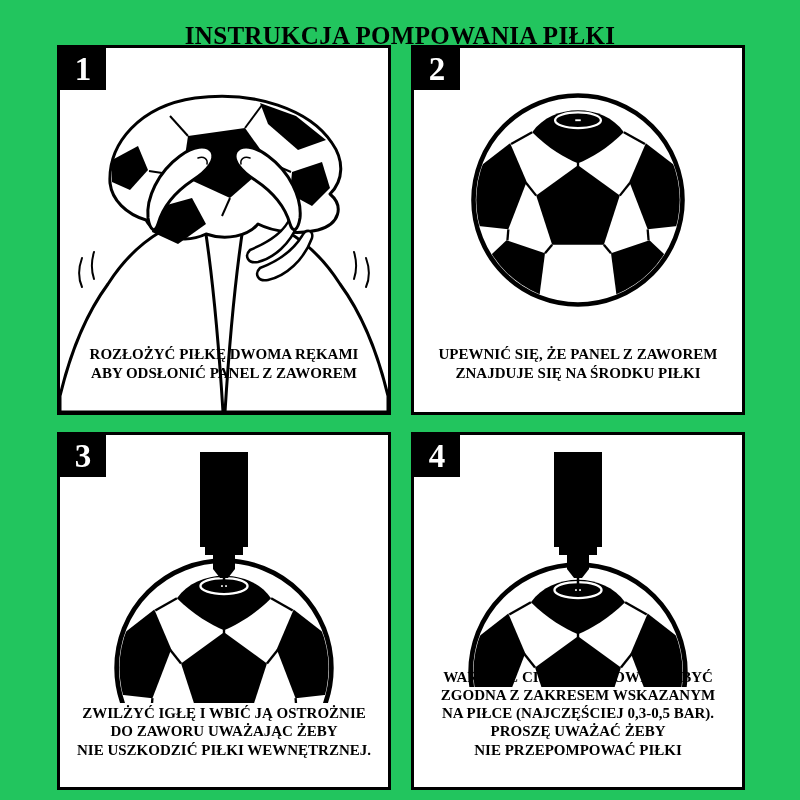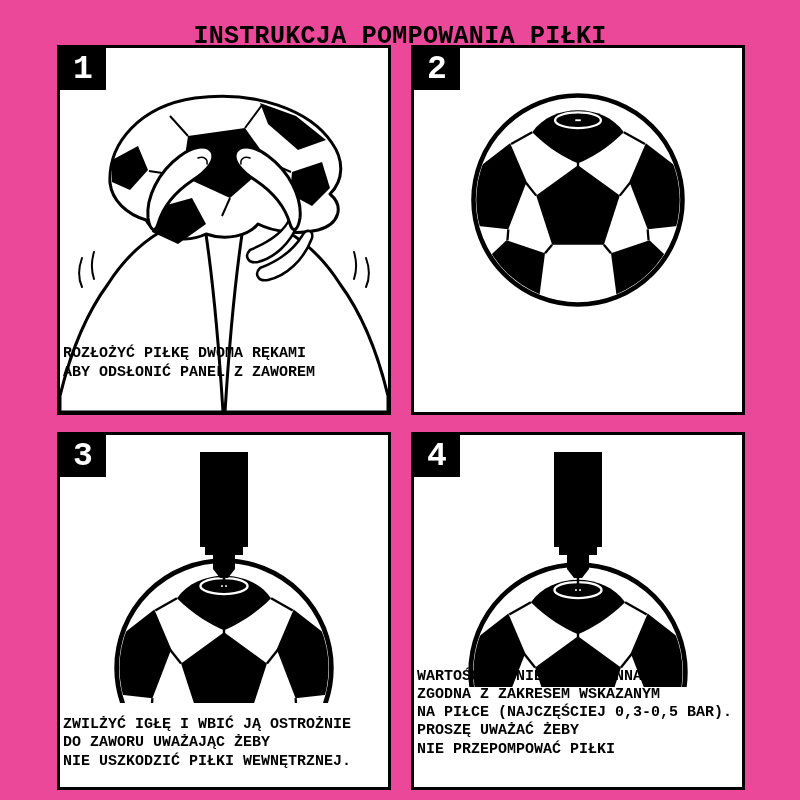--- a/index.html
+++ b/index.html
@@ -1,30 +1,30 @@
 <!DOCTYPE html>
 <html><head>
 <meta charset="utf-8">
 <style>
   html,body{margin:0;padding:0;background:#fff;}
-  .page{position:relative;width:800px;height:800px;background:#ec4899;
-        font-family:Liberation Mono, monospace;color:#000;overflow:hidden;}
+  .page{position:relative;width:800px;height:800px;background:#22c55e;
+        font-family:Liberation Serif, serif;color:#000;overflow:hidden;}
   .title{position:absolute;top:5px;left:0;width:100%;text-align:center;
          font-size:25px;font-weight:700;letter-spacing:.3px;}
   .panel{position:absolute;width:334px;border:3px solid #000;background:#fff;box-sizing:border-box;}
   .row1{top:45px;height:370px;}
   .row2{top:432px;height:358px;}
   .col1{left:57px;}
   .col2{left:411px;}
   .badge{position:absolute;top:0;left:0;width:46px;height:42px;background:#000;
          color:#fff;display:flex;align-items:center;justify-content:center;
          font-size:33px;font-weight:700;z-index:5;}
-  .caption{position:absolute;left:3px;right:3px;margin:0;text-align:left;
+  .caption{position:absolute;left:3px;right:3px;margin:0;text-align:center;
            font-size:15px;line-height:1.22;font-weight:700;white-space:pre-line;z-index:4;}
-  .cap1{bottom:30px;} .cap2{bottom:30px;} .cap3{bottom:16px;} .cap4{bottom:28px;}
+  .cap1{bottom:30px;} .cap2{bottom:30px;} .cap3{bottom:28px;} .cap4{bottom:28px;}
   .art{position:absolute;inset:0;}
   .ball-full{position:absolute;left:54px;top:42px;width:220px;height:220px;}
   .ballwrap{position:absolute;left:51px;width:226px;overflow:hidden;}
   .bw3{top:120px;height:148px;}
   .bw4{top:124px;height:128px;}
   .pump{position:absolute;left:134px;top:0;}
   .defs{position:absolute;width:0;height:0;}
   svg{display:block;}
 </style>
 </head>
@@ -130,20 +130,22 @@
 
   <section class="panel row1 col2">
     <div class="badge">
       <span>2</span>
     </div>
     <div class="art">
       <svg class="ball-full" width="220" height="220" viewBox="0 0 240 240" style="position:absolute;left:54px;top:42px;">
         <use href="#ball"></use>
       </svg>
     </div>
+    <p class="caption cap2">UPEWNIĆ SIĘ, ŻE PANEL Z ZAWOREM
+ZNAJDUJE SIĘ NA ŚRODKU PIŁKI</p>
   </section>
 
   <section class="panel row2 col1">
     <div class="badge">
       <span>3</span>
     </div>
     <div class="art">
       <div class="ballwrap bw3">
         <svg width="226" height="226" viewBox="0 0 240 240">
             <use href="#ball"></use>

